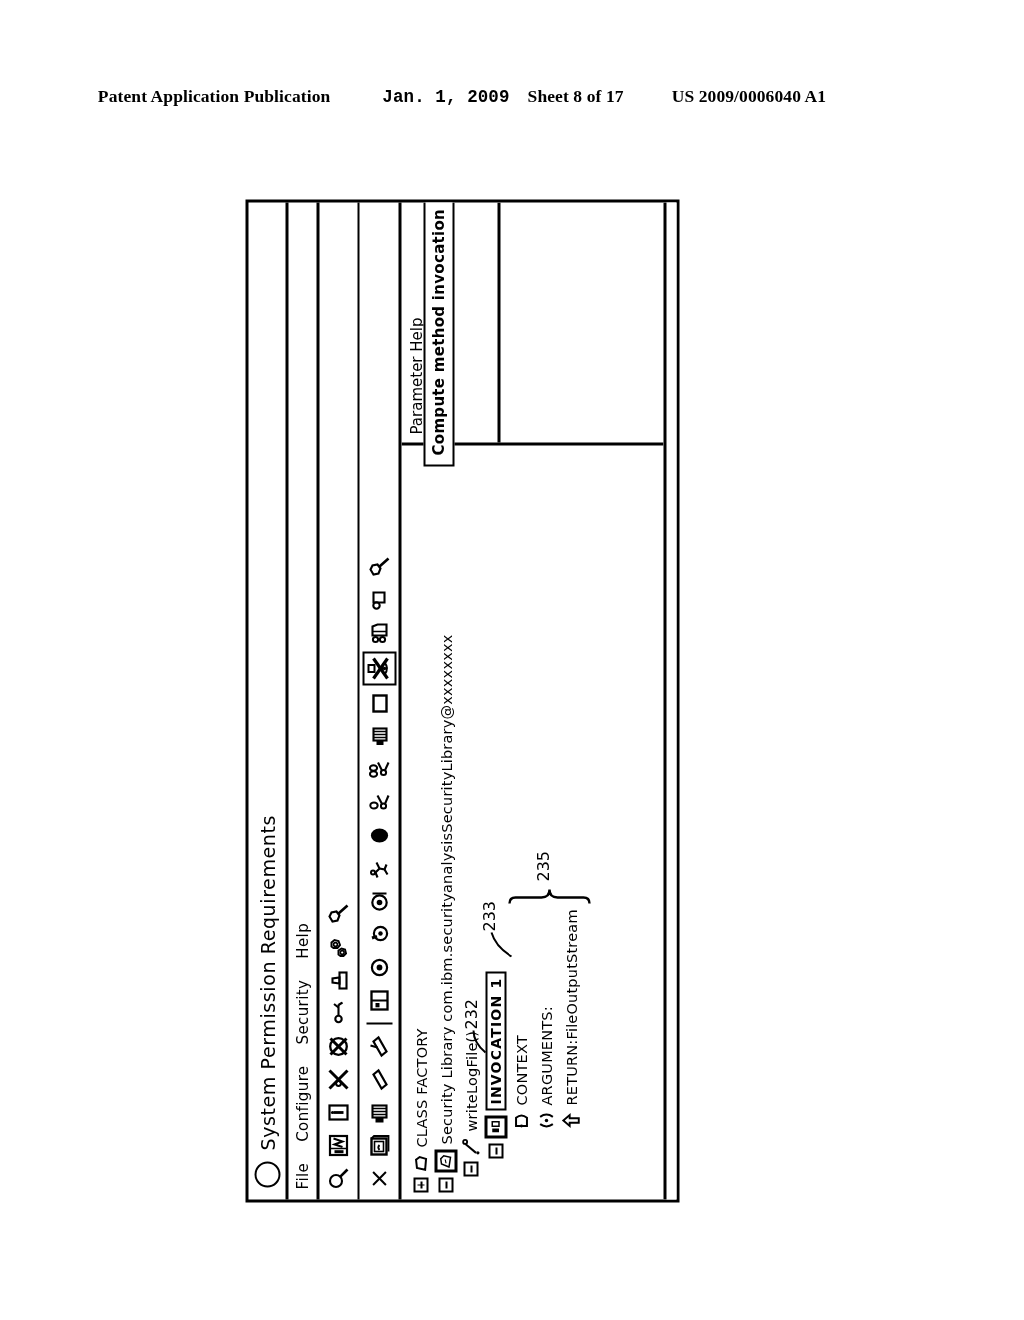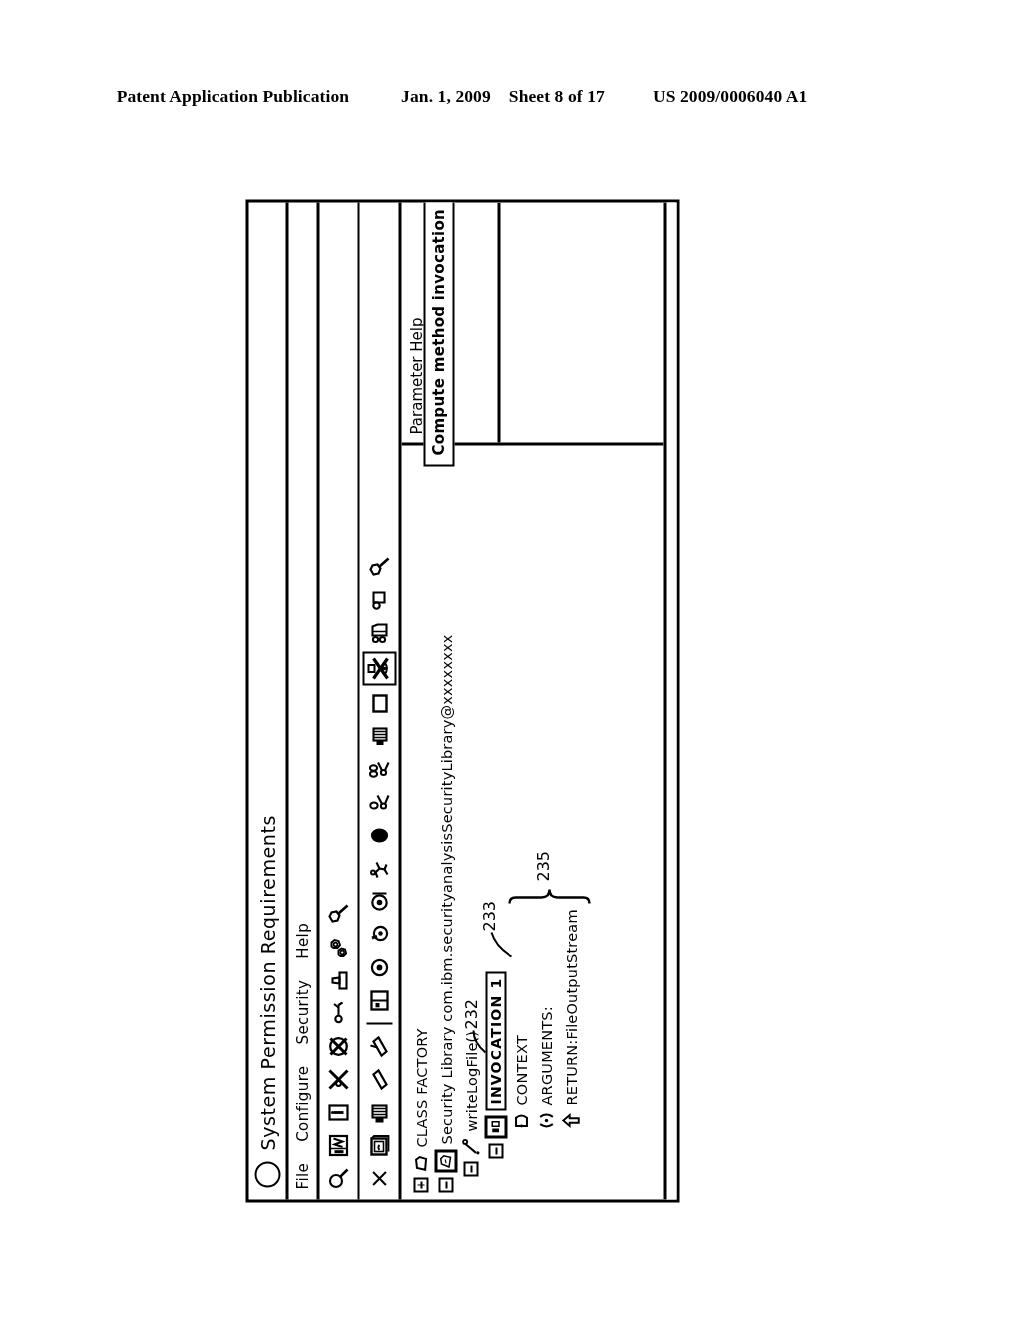--- a/index.html
+++ b/index.html
@@ -19,21 +19,21 @@
     justify-content:center;
     align-items:baseline;
     font-family:"Liberation Serif",serif;
     font-weight:bold;
     font-size:17.5px;
     color:#000;
     letter-spacing:0.1px;
     white-space:nowrap;
   }
   .pat-header .h-pub{margin-right:52px;}
-  .pat-header .h-date{margin-right:18px;}
+  .pat-header .h-date{margin-right:18px;font-family:Liberation Mono, monospace;}
   .pat-header .h-sheet{margin-right:48px;}
 
   
   .fig-label{
     position:absolute;
     left:196px;top:586px;
     width:200px;height:60px;
     transform:rotate(-90deg);
     transform-origin:50% 50%;
     display:flex;align-items:center;justify-content:center;

